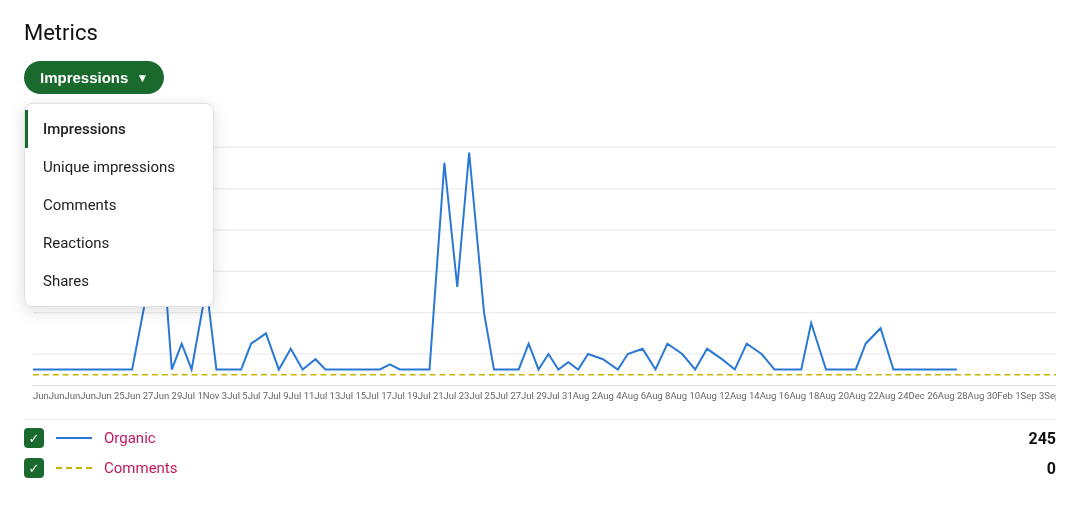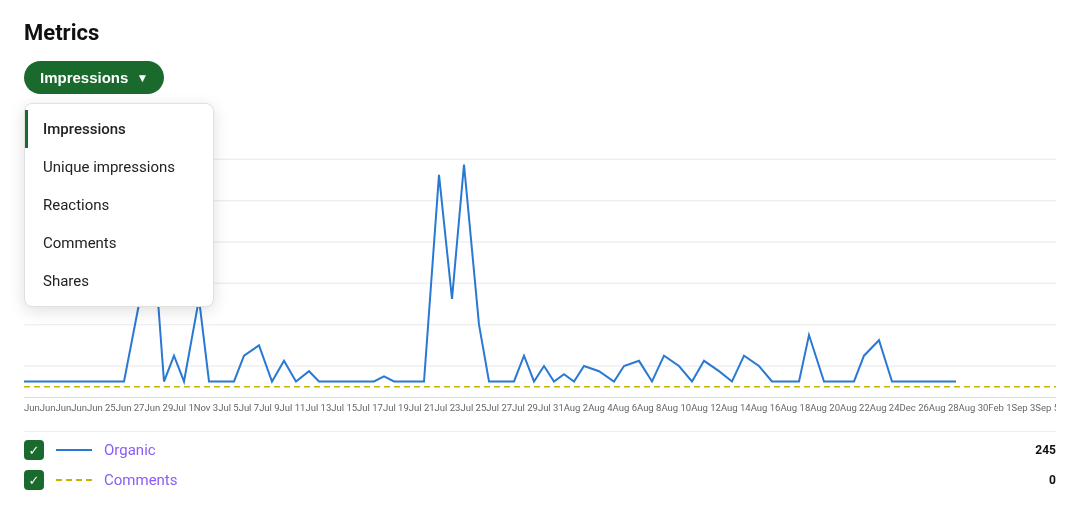--- a/index.html
+++ b/index.html
@@ -1,33 +1,33 @@
 <!DOCTYPE html>
 <html><head>
   <meta charset="utf-8">
   <style>
     * { margin: 0; padding: 0; box-sizing: border-box; }
     body { font-family: -apple-system, BlinkMacSystemFont, 'Segoe UI', Roboto, sans-serif; background: #fff; color: #333; }
     .container { padding: 20px 24px; max-width: 1080px; }
-    .page-title { font-size: 22px; font-weight: 700; margin-bottom: 16px; color: #111; }
+    .page-title { font-size: 22px; font-weight: 400; margin-bottom: 16px; color: #111; }
     .dropdown-btn {
       background: #1a6a2e;
       color: #fff;
       border: none;
       border-radius: 20px;
       padding: 8px 16px;
       font-size: 15px;
       font-weight: 600;
       cursor: pointer;
       display: flex;
       align-items: center;
       gap: 8px;
     }
     .dropdown-btn .arrow { font-size: 12px; }
-    .dropdown-wrapper { position: relative; display: inline-block; margin-bottom: 16px; }
+    .dropdown-wrapper { position: relative; display: inline-block; margin-bottom: 4px; }
     .dropdown-menu {
       position: absolute;
       top: 42px;
       left: 0;
       background: #fff;
       border: 1px solid #e0e0e0;
       border-radius: 8px;
       box-shadow: 0 4px 16px rgba(0,0,0,0.13);
       z-index: 100;
       min-width: 190px;
@@ -91,43 +91,43 @@
     .legend-line-solid {
       width: 36px; height: 2px;
       background: #2979d4;
       flex-shrink: 0;
     }
     .legend-line-dashed {
       width: 36px; height: 2px;
       border-top: 2px dashed #c8b400;
       flex-shrink: 0;
     }
-    .legend-label { font-size: 15px; color: #8b5cf6; flex: 1; }
-    .legend-value { font-size: 12px; font-weight: 700; color: #111; margin-left: auto; }
+    .legend-label { font-size: 15px; color: #be185d; flex: 1; }
+    .legend-value { font-size: 16px; font-weight: 700; color: #111; margin-left: auto; }
     .top-section { display: flex; align-items: flex-start; gap: 0; }
-    .chart-wrapper { flex: 1; margin-left: 0; text-align: center; }
+    .chart-wrapper { flex: 1; margin-left: 9px; text-align: center; }
   </style>
 </head>
 <body>
 
 <div class="container">
   <div class="page-title">Metrics</div>
 
   <div class="top-section">
     <div class="dropdown-wrapper">
       <button class="dropdown-btn">
         <span>Impressions</span>
         <span class="arrow">▼</span>
       </button>
       <div class="dropdown-menu">
 
       <div class="dropdown-item active">Impressions</div>
           <div class="dropdown-item">Unique impressions</div>
+          <div class="dropdown-item">Comments</div>
           <div class="dropdown-item">Reactions</div>
-          <div class="dropdown-item">Comments</div>
           <div class="dropdown-item">Shares</div>
         </div>
     </div>
   </div>
 
   <div class="chart-wrapper">
     <div class="chart-area">
       <svg class="chart-svg" viewBox="0 0 1032 270" preserveAspectRatio="none">
 
         <line x1="0" y1="40" x2="1032" y2="40" stroke="#e8e8e8" stroke-width="1"></line>

